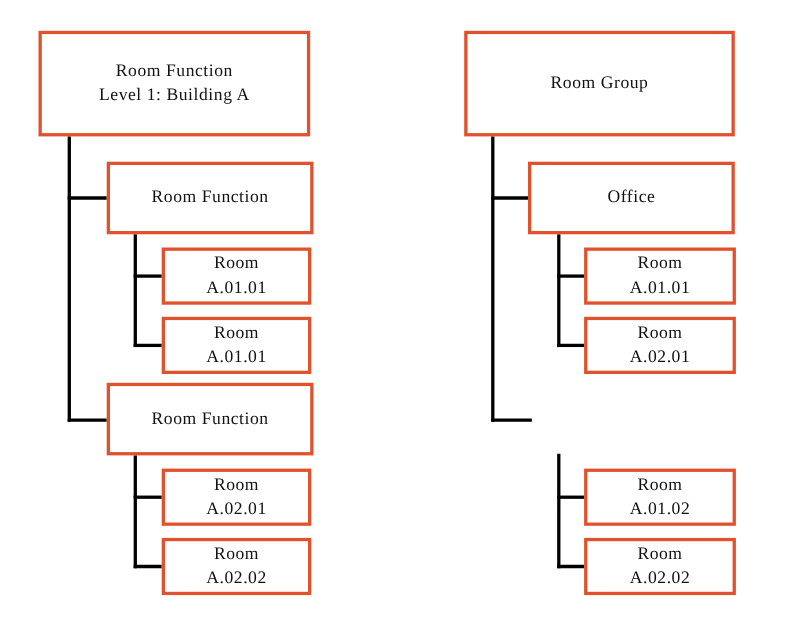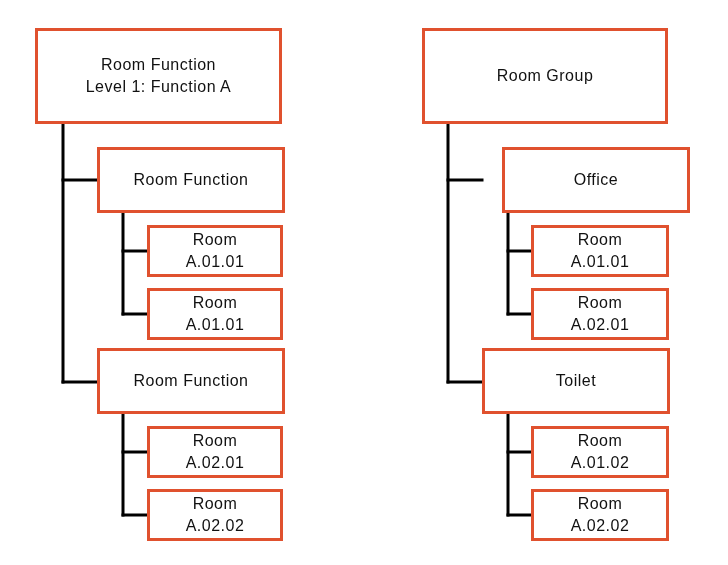--- a/index.html
+++ b/index.html
@@ -8,21 +8,21 @@
     --text: #111111;
     --bg: #FFFFFF;
   }
   * { margin: 0; padding: 0; box-sizing: border-box; }
   html, body { background: var(--bg); }
   .canvas {
     position: relative;
     width: 728px;
     height: 565px;
     background: var(--bg);
-    font-family: Liberation Sans, sans-serif;
+    font-family: Liberation Serif, serif;
     color: var(--text);
     overflow: hidden;
   }
   .connector-layer {
     position: absolute;
     left: 0; top: 0;
     width: 728px; height: 565px;
   }
   .connector-layer path {
     stroke: var(--connector);
@@ -68,21 +68,21 @@
     <path d="M508 213 V314"></path>
     <path d="M508 251 H531"></path>
     <path d="M508 314 H531"></path>
     <path d="M508 414 V515"></path>
     <path d="M508 452 H531"></path>
     <path d="M508 515 H531"></path>
   </svg>
 
   <div class="node" style="left:35px; top:28px; width:247px; height:96px;">
     <span>Room Function</span>
-    <span>Level 1: Function A</span>
+    <span>Level 1: Building A</span>
   </div>
 
   <div class="node" style="left:97px; top:147px; width:188px; height:66px;">
     <span>Room Function</span>
   </div>
 
   <div class="node" style="left:147px; top:225px; width:136px; height:52px;">
     <span>Room</span>
     <span>A.01.01</span>
   </div>
@@ -103,37 +103,34 @@
 
   <div class="node" style="left:147px; top:489px; width:136px; height:52px;">
     <span>Room</span>
     <span>A.02.02</span>
   </div>
 
   <div class="node" style="left:422px; top:28px; width:246px; height:96px;">
     <span>Room Group</span>
   </div>
 
-  <div class="node" style="left:502px; top:147px; width:188px; height:66px;">
+  <div class="node" style="left:480px; top:147px; width:188px; height:66px;">
     <span>Office</span>
   </div>
 
   <div class="node" style="left:531px; top:225px; width:138px; height:52px;">
     <span>Room</span>
     <span>A.01.01</span>
   </div>
 
   <div class="node" style="left:531px; top:288px; width:138px; height:52px;">
     <span>Room</span>
     <span>A.02.01</span>
   </div>
 
-  <div class="node" style="left:482px; top:348px; width:188px; height:66px;">
-    <span>Toilet</span>
-  </div>
 
   <div class="node" style="left:531px; top:426px; width:138px; height:52px;">
     <span>Room</span>
     <span>A.01.02</span>
   </div>
 
   <div class="node" style="left:531px; top:489px; width:138px; height:52px;">
     <span>Room</span>
     <span>A.02.02</span>
   </div>

